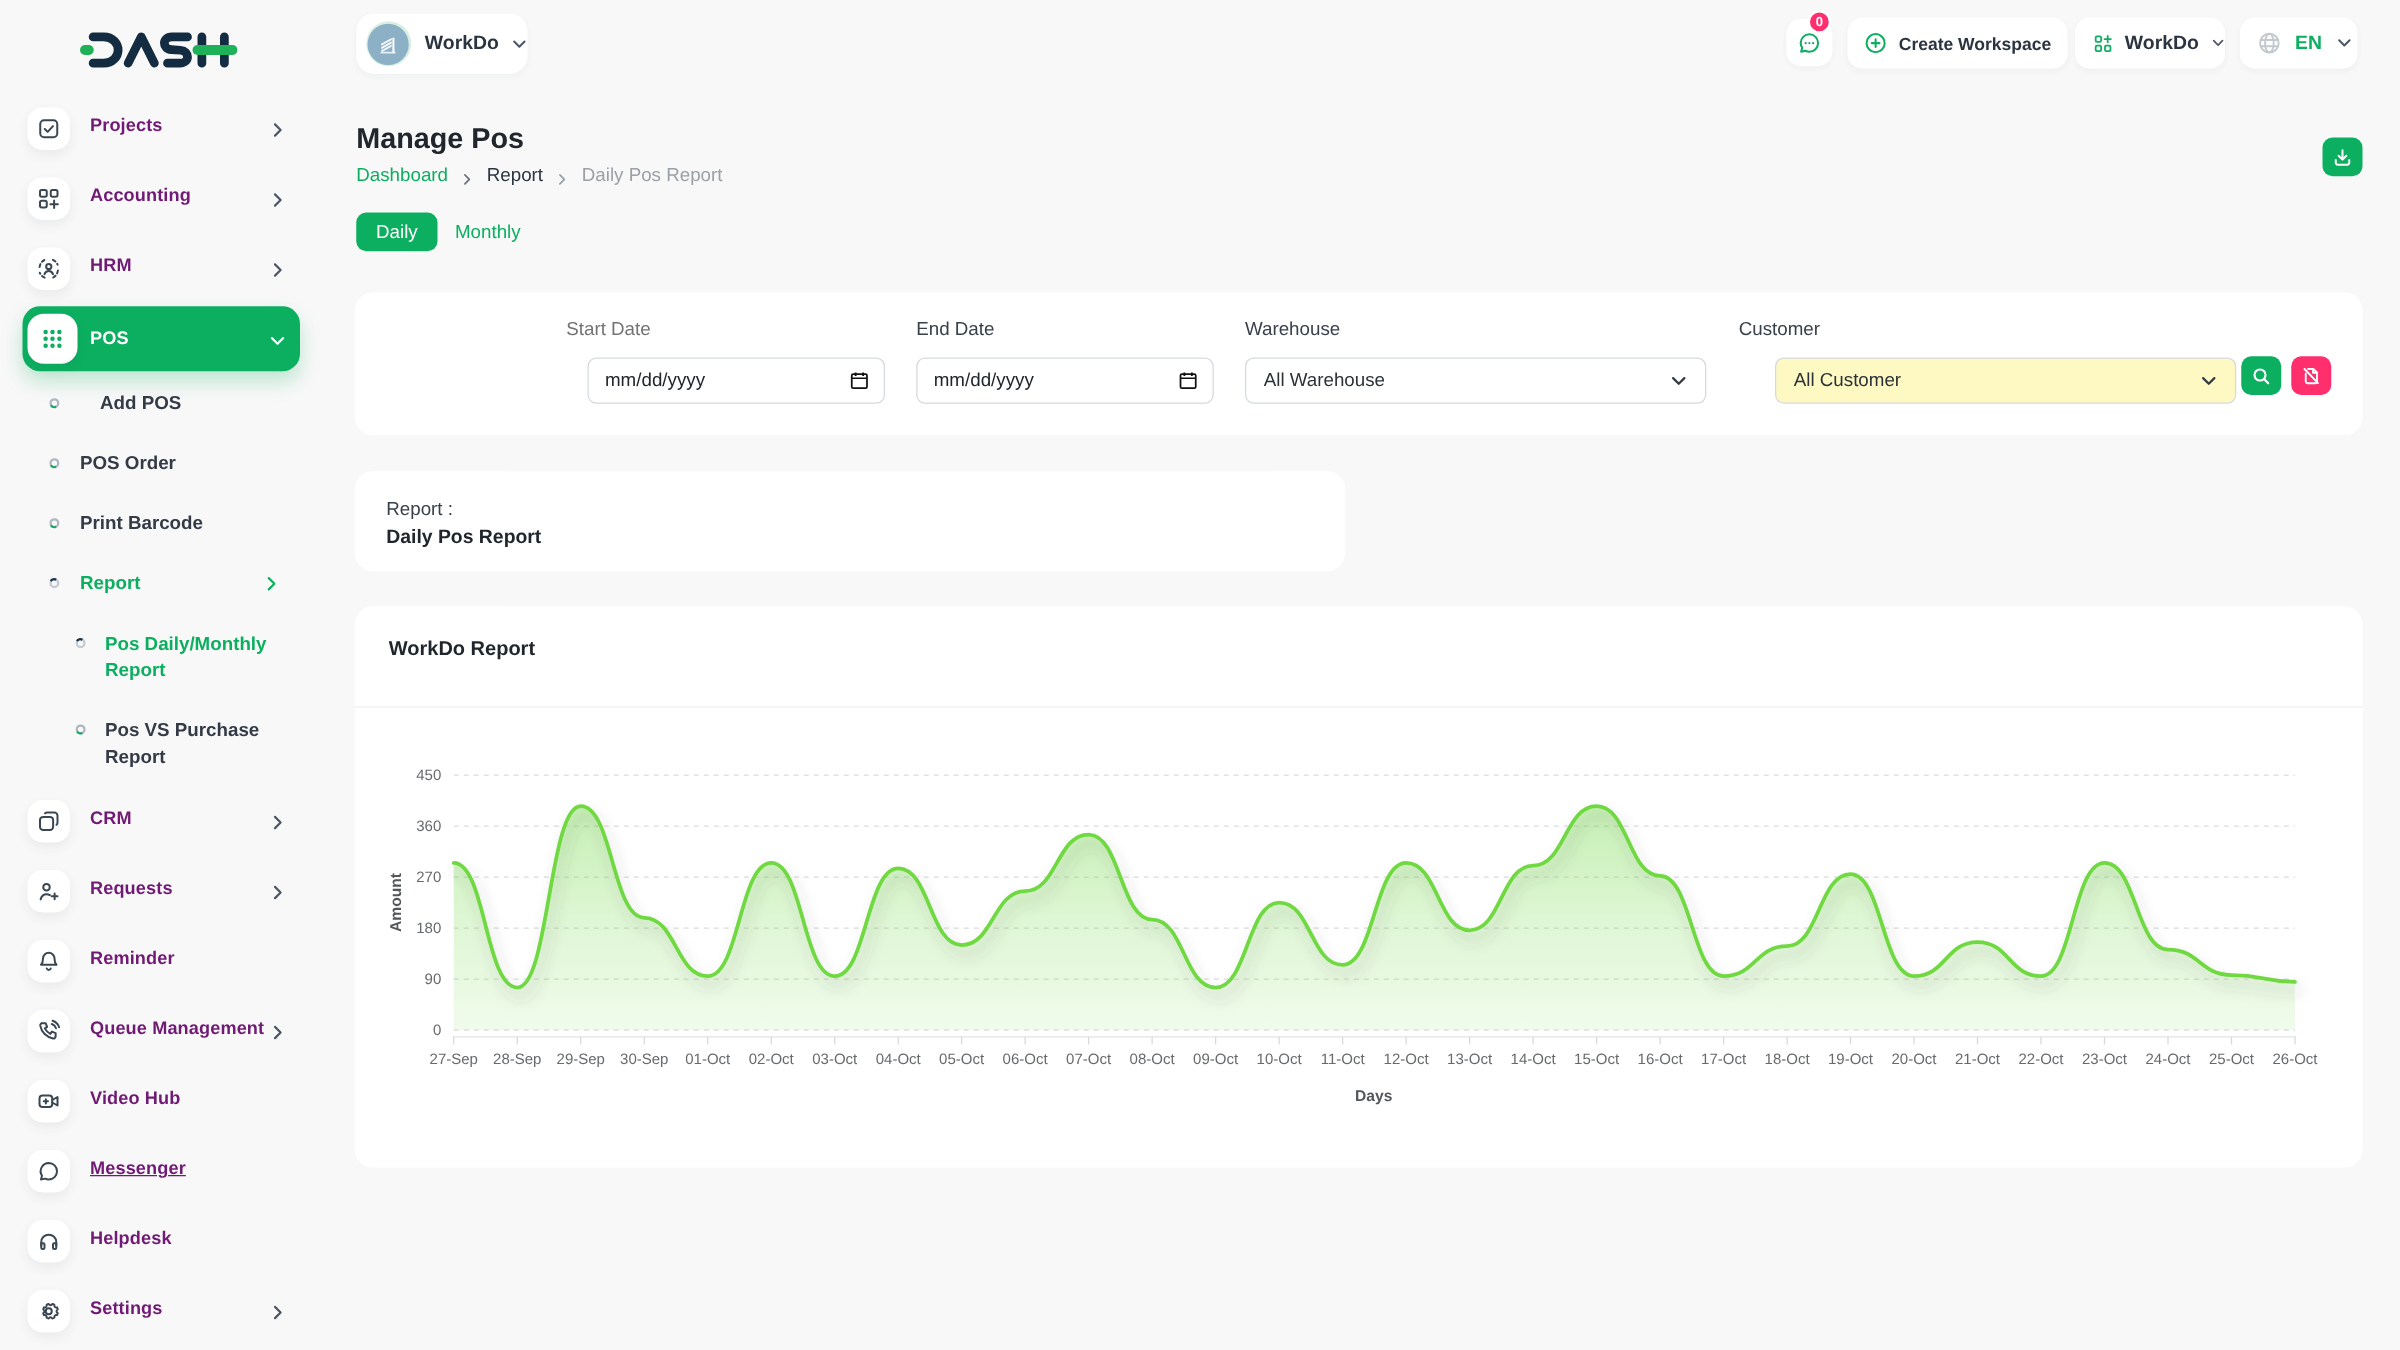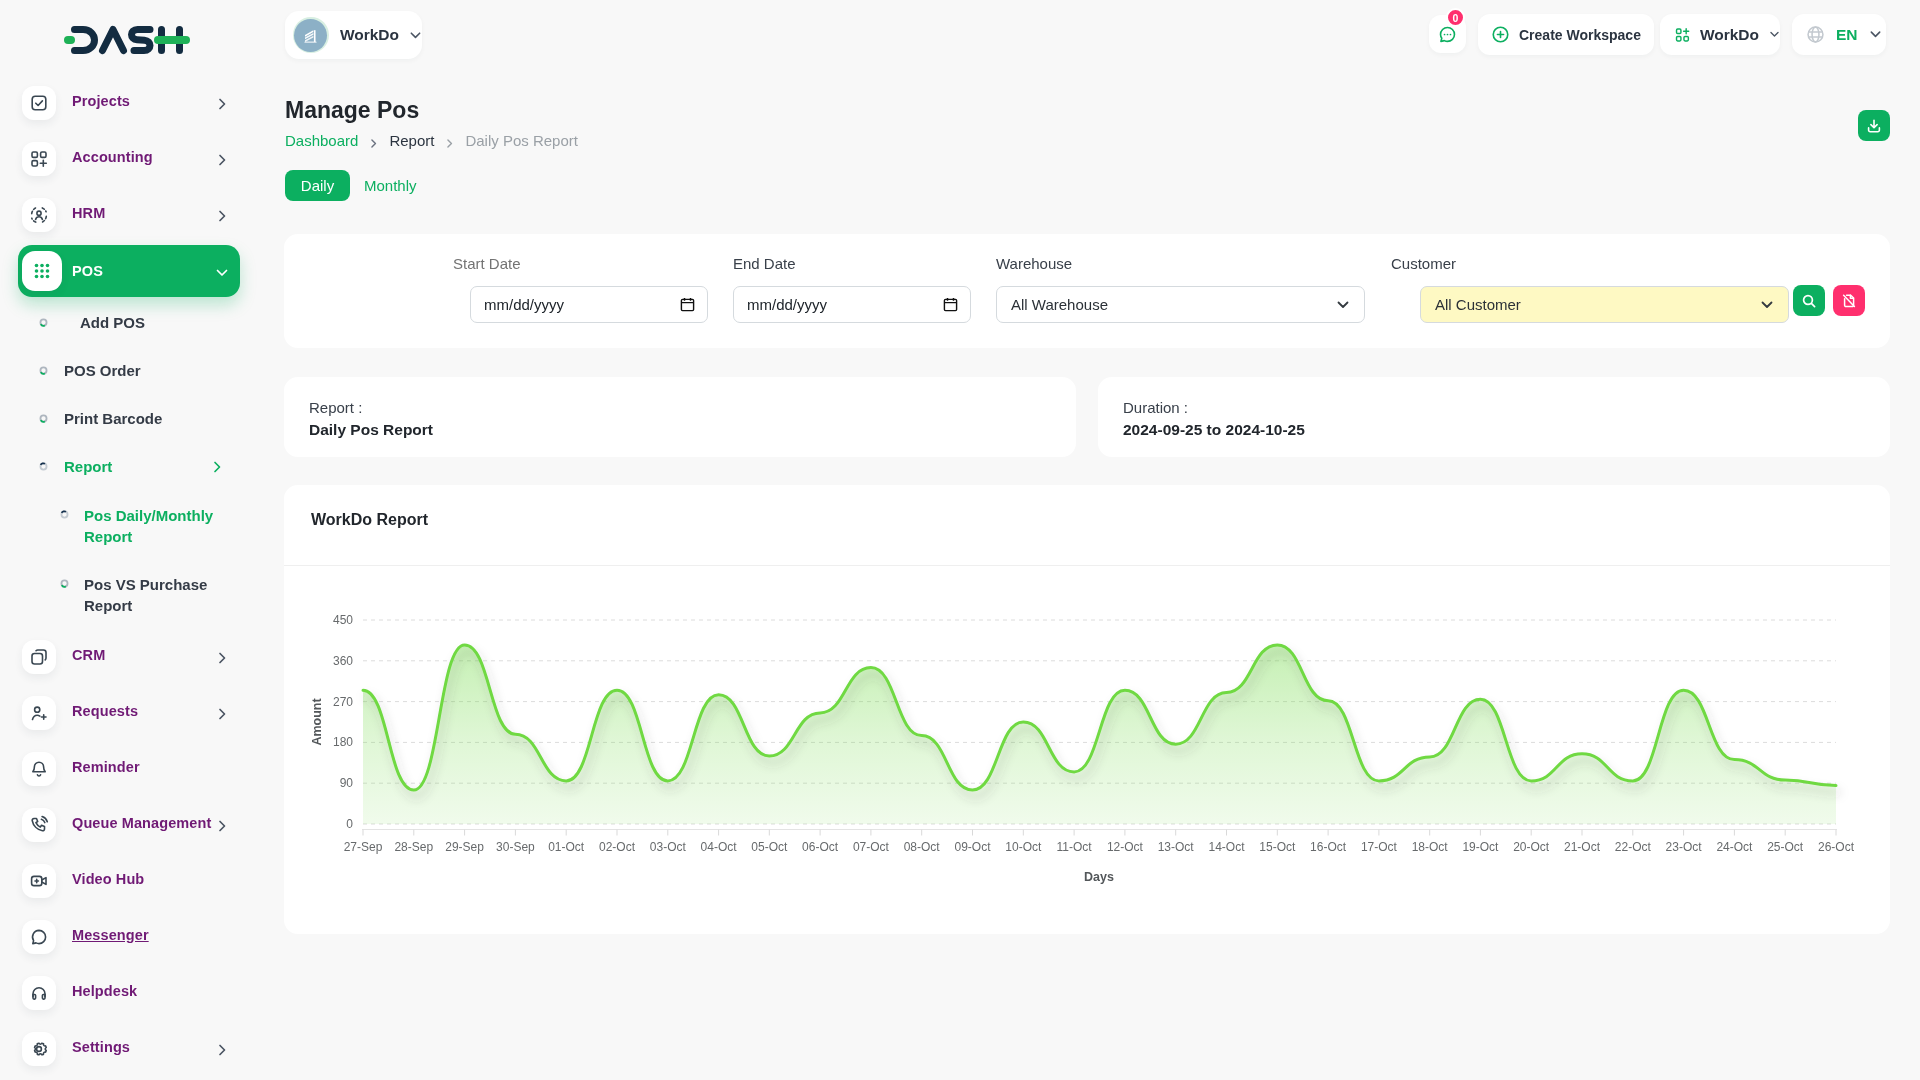--- a/index.html
+++ b/index.html
@@ -335,24 +335,20 @@
           <path d="M5.5 2.2h4.2L12.6 5v7.2a1.4 1.4 0 0 1-1.4 1.4H5a1.4 1.4 0 0 1-1.4-1.4V5.8"></path>
           <path d="M9.4 2.2v3h3"></path>
           <path d="M2.6 2.2l10.8 11.3"></path>
         </svg>
     </div>
   </div>
 
   <div class="card" style="left:284px;top:307px;width:792px;height:80px;">
     <div class="abs" style="left:25px;top:22px;font-size:15px;color:#39404a;">Report :</div>
     <div class="abs" style="left:25px;top:44px;font-size:15.5px;font-weight:700;color:#21262c;">Daily Pos Report</div>
-  </div>
-  <div class="card" style="left:1098px;top:307px;width:792px;height:80px;">
-    <div class="abs" style="left:25px;top:22px;font-size:15px;color:#39404a;">Duration :</div>
-    <div class="abs" style="left:25px;top:44px;font-size:15.5px;font-weight:700;color:#21262c;">2024-09-25 to 2024-10-25</div>
   </div>
 
   <div class="card" style="left:284px;top:415px;width:1606px;height:449px;">
     <div class="abs" style="left:27px;top:26px;font-size:16px;font-weight:700;color:#21262c;">WorkDo Report</div>
     <div class="abs" style="left:0;top:80px;width:1606px;border-top:1px solid #efefef;"></div>
     <svg class="abs" style="left:0;top:0;" width="1606" height="449" viewBox="0 0 1606 449">
     <defs>
     <linearGradient id="ag" x1="0" y1="150" x2="0" y2="341" gradientUnits="userSpaceOnUse">
             <stop offset="0" stop-color="#6fd943" stop-opacity="0.42"></stop>
             <stop offset="0.55" stop-color="#6fd943" stop-opacity="0.22"></stop>

